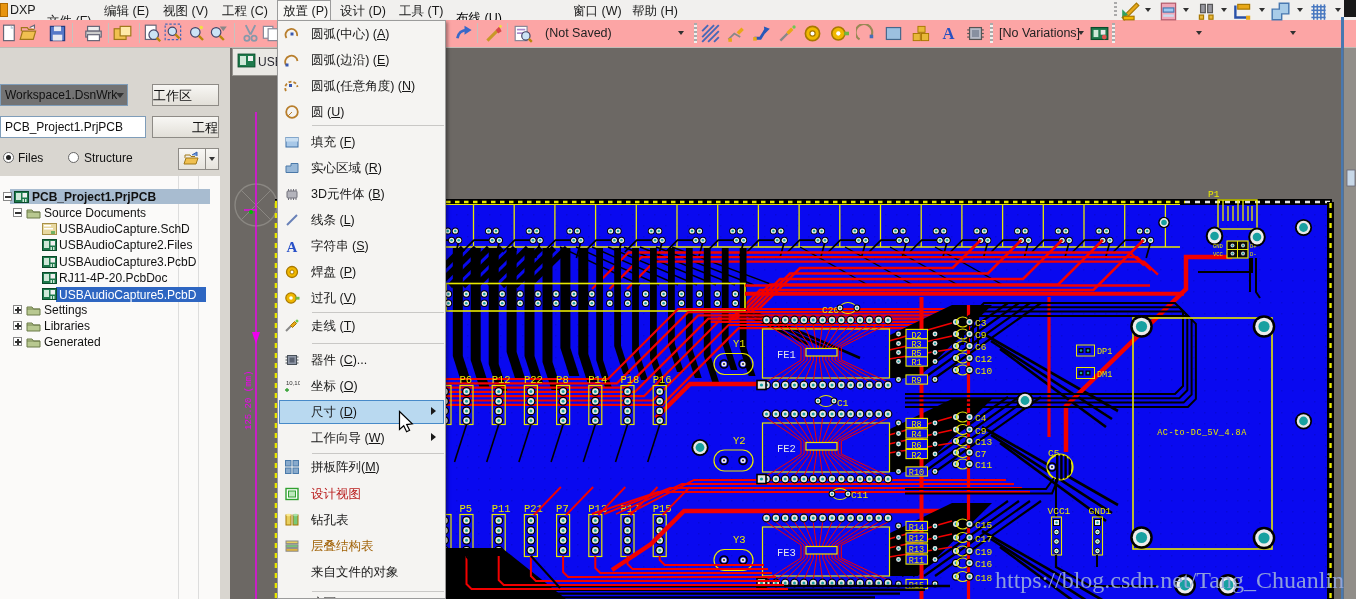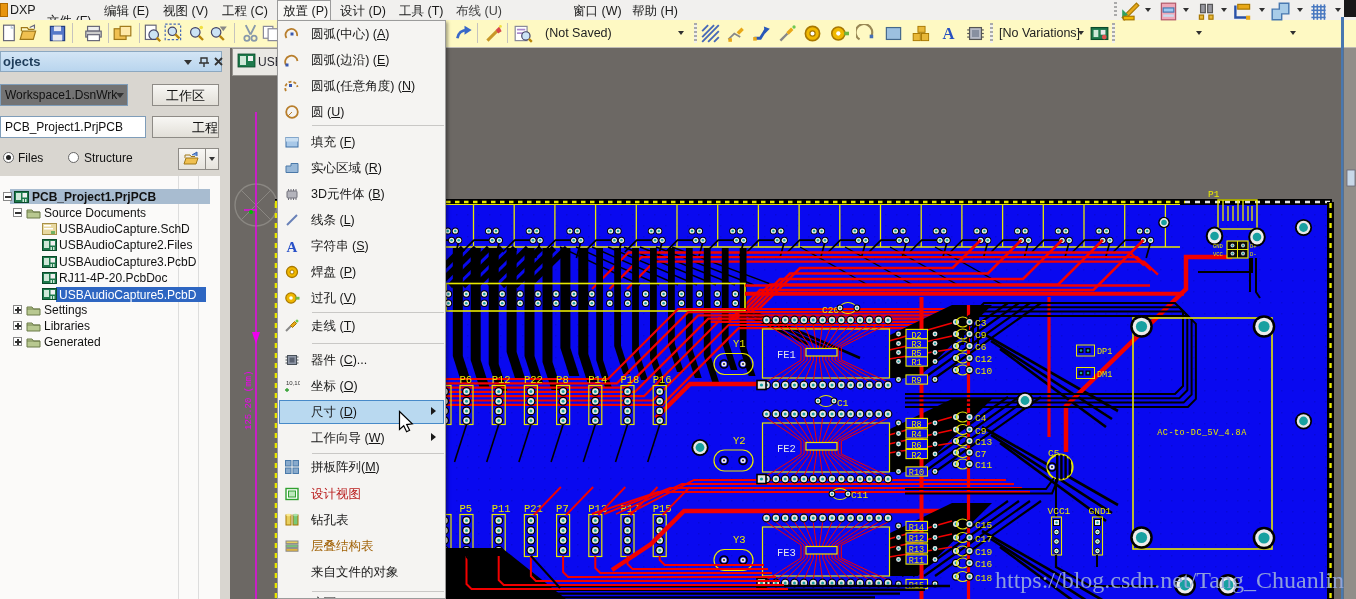--- a/index.html
+++ b/index.html
@@ -965,28 +965,28 @@
   </svg>
 <div style="position:absolute;left:0;top:0;width:1356px;height:20px;background:#F1F0EE">
     <div style="position:absolute;left:0;top:3px;width:8px;height:14px;background:#E8950F;border:1px solid #B06A00"></div>
     <div style="position:absolute;left:10px;top:3px;font-size:12.5px;color:#1A1A1A">DXP</div>
     <div style="position:absolute;left:47px;top:13px;font-size:12.5px;color:#1A1A1A">文件 (F)</div>
     <div style="position:absolute;left:104px;top:3px;font-size:12.5px;color:#1A1A1A">编辑 (E)</div>
     <div style="position:absolute;left:163px;top:3px;font-size:12.5px;color:#1A1A1A">视图 (V)</div>
     <div style="position:absolute;left:222px;top:3px;font-size:12.5px;color:#1A1A1A">工程 (C)</div>
     <div style="position:absolute;left:340px;top:3px;font-size:12.5px;color:#1A1A1A">设计 (D)</div>
     <div style="position:absolute;left:399px;top:3px;font-size:12.5px;color:#1A1A1A">工具 (T)</div>
-    <div style="position:absolute;left:456px;top:3px;font-size:12.5px;color:#404040">布线 (U)</div>
+    <div style="position:absolute;left:456px;top:10px;font-size:12.5px;color:#000000">布线 (U)</div>
     <div style="position:absolute;left:515px;top:20px;font-size:12.5px;color:#a16207">报告 (R)</div>
     <div style="position:absolute;left:573px;top:3px;font-size:12.5px;color:#1A1A1A">窗口 (W)</div>
     <div style="position:absolute;left:632px;top:3px;font-size:12.5px;color:#1A1A1A">帮助 (H)</div>
     <div style="position:absolute;left:277px;top:0;width:54px;height:20px;background:#F8F7F5;border:1px solid #9B9B9B;border-bottom:none"></div>
     <div style="position:absolute;left:283px;top:3px;font-size:12.5px;color:#1A1A1A">放置 (P)</div>
   </div>
-<div style="position:absolute;left:0;top:20px;width:1356px;height:28px;background:#fef9c3;border-bottom:1px solid #BFBCB6">
+<div style="position:absolute;left:0;top:20px;width:1356px;height:28px;background:#fca5a5;border-bottom:1px solid #BFBCB6">
     <svg style="position:absolute;left:0px;top:4px" width="19" height="19" viewBox="0 0 16 16">
       <rect x="3" y="1" width="9" height="13" fill="#FFF" stroke="#667"></rect>
       <path d="M9,1 L12,4 L9,4 Z" fill="#BCD"></path>
     </svg>
     <svg style="position:absolute;left:19px;top:4px" width="19" height="19" viewBox="0 0 16 16">
       <path d="M1,13 L3,6 L14,6 L12,13 Z" fill="#F0C050" stroke="#A07818"></path>
       <path d="M2,6 L2,3 L7,3 L8,4.5 L13,4.5" fill="none" stroke="#A07818"></path>
       <path d="M9,3 L13,1 L13,4" fill="#FFF" stroke="#667"></path>
     </svg>
     <svg style="position:absolute;left:48px;top:4px" width="19" height="19" viewBox="0 0 16 16">
@@ -1169,35 +1169,25 @@
         <line x1="7" y1="2" x2="7" y2="15"></line>
         <line x1="10" y1="2" x2="10" y2="15"></line>
         <line x1="13" y1="2" x2="13" y2="15"></line>
       </g>
     </svg>
     <div style="position:absolute;left:1335px;top:8px;width:0;height:0;border-left:3.5px solid transparent;border-right:3.5px solid transparent;border-top:4px solid #303030"></div>
     <div style="position:absolute;left:1344px;top:0;width:12px;height:17px;background:#181818"></div>
     <div style="position:absolute;left:1341px;top:17px;width:3px;height:31px;background:#4878B0"></div>
   </div>
 <div style="position:absolute;left:0;top:48px;width:230px;height:551px;background:#D9D6D0">
-    <div style="position:absolute;left:0;top:3px;width:222px;height:21px;background:linear-gradient(#D3E5F5,#B9D5EE);border:1px solid #8CA8C0">
-      <span style="position:absolute;left:2px;top:2px;font-size:13px;font-weight:bold;color:#1E3C5A">ojects</span>
-      <div style="position:absolute;left:183px;top:8px;width:0;height:0;border-left:4px solid transparent;border-right:4px solid transparent;border-top:5px solid #333"></div>
-      <svg style="position:absolute;left:197px;top:4px" width="12" height="13">
-        <path d="M3,2 L9,2 L9,7 L3,7 Z M6,7 L6,11 M1,7 L11,7" stroke="#333" stroke-width="1.4" fill="none"></path>
-      </svg>
-      <svg style="position:absolute;left:212px;top:4px" width="12" height="12">
-        <path d="M2,2 L9,9 M9,2 L2,9" stroke="#333" stroke-width="1.8"></path>
-      </svg>
-    </div>
     <div style="position:absolute;left:0;top:36px;width:128px;height:22px;background:#737373;border:1px solid #7F9DB9">
       <span style="position:absolute;left:4px;top:3px;font-size:12px;color:#111">Workspace1.DsnWrk</span>
       <div style="position:absolute;right:3px;top:8px;width:0;height:0;border-left:4px solid transparent;border-right:4px solid transparent;border-top:5px solid #333"></div>
     </div>
-    <div style="position:absolute;left:152px;top:36px;width:67px;height:22px;background:linear-gradient(#F8F7F4,#E2DFD8);border:1px solid #8E8B86;text-align:center;font-size:13px;color:#111;line-height:21px">工作区</div>
+    <div style="position:absolute;left:152px;top:36px;width:67px;height:22px;background:linear-gradient(#F8F7F4,#E2DFD8);border:1px solid #8E8B86;font-size:13px;color:#111;line-height:21px">工作区</div>
     <div style="position:absolute;left:0;top:68px;width:146px;height:22px;background:#FFF;border:1px solid #7F9DB9">
       <span style="position:absolute;left:4px;top:3px;font-size:12px;color:#111">PCB_Project1.PrjPCB</span>
     </div>
     <div style="position:absolute;left:152px;top:68px;width:67px;height:22px;background:linear-gradient(#F8F7F4,#E2DFD8);border:1px solid #8E8B86;text-align:right;font-size:13px;color:#111;line-height:21px">工程</div>
     <div style="position:absolute;left:3px;top:104px;width:11px;height:11px;border:1px solid #666;border-radius:50%;background:#FFF"></div>
     <div style="position:absolute;left:6px;top:107px;width:5px;height:5px;border-radius:50%;background:#222"></div>
     <span style="position:absolute;left:18px;top:103px;font-size:12px;color:#111">Files</span>
     <div style="position:absolute;left:68px;top:104px;width:11px;height:11px;border:1px solid #666;border-radius:50%;background:#FFF"></div>
     <span style="position:absolute;left:84px;top:103px;font-size:12px;color:#111">Structure</span>
     <div style="position:absolute;left:178px;top:100px;width:28px;height:22px;background:linear-gradient(#F8F7F4,#E6E3DC);border:1px solid #8E8B86"></div>

